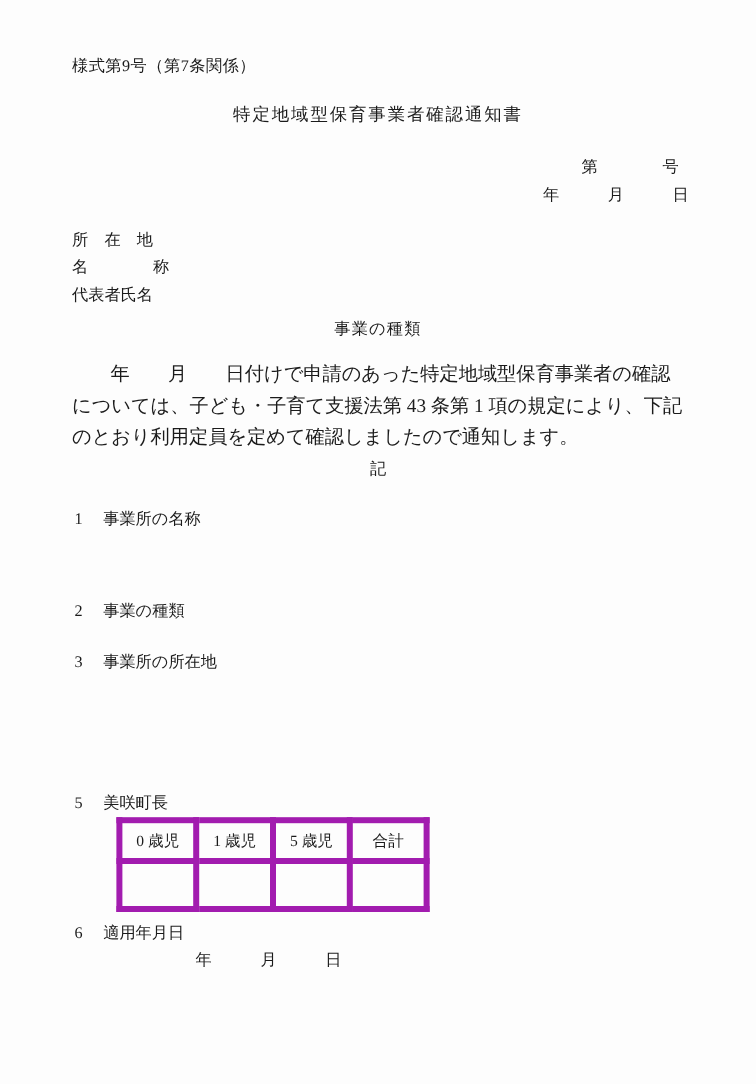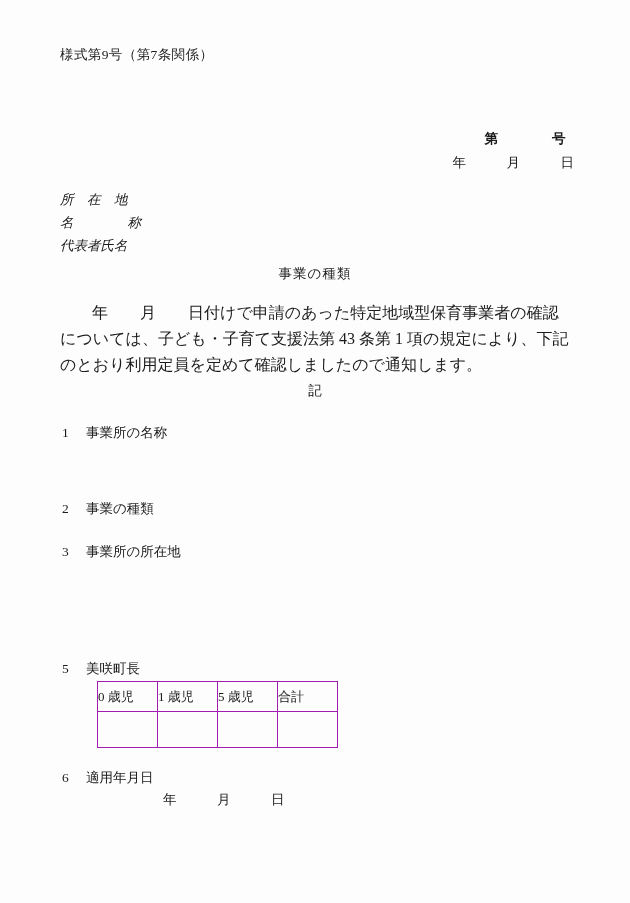--- a/index.html
+++ b/index.html
@@ -46,31 +46,31 @@
 
   
   .meta-block {
     right: 56px;
     top: 127px;
     font-size: 13.5px;
     line-height: 24px;
     text-align: left;
   }
   .meta-row { white-space: pre; }
-  .meta-row.num  { padding-left: 46px; font-weight: bold; }
+  .meta-row.num  { padding-left: 46px; }
   .meta-row.date { padding-left: 14px; }
 
   
   .addressee {
     left: 60px;
     top: 188px;
     font-size: 13.5px;
     line-height: 23px;
   }
-  .addressee div { white-space: pre; font-style: italic; }
+  .addressee div { white-space: pre; }
 
   
   .issuer {
     left: 0;
     top: 265px;
     width: 630px;
     text-align: center;
     font-size: 13.5px;
     letter-spacing: 1px;
   }
@@ -106,42 +106,44 @@
 
   
   .cap-table {
     left: 97px;
     top: 681px;
     border-collapse: collapse;
     table-layout: fixed;
   }
   .cap-table td {
     width: 59px;
-    border: 1px solid #a21caf;
+    border: 5px solid #a21caf;
     font-size: 13px;
+    text-align: center;
     padding: 0;
   }
   .cap-table tr.head td { height: 29px; }
   .cap-table tr.blank td { height: 35px; }
 
   
   .date-line {
     left: 163px;
     top: 791px;
     font-size: 13.5px;
     white-space: pre;
   }
 </style>
 </head>
 <body>
 
 <div class="page">
 
   <div class="abs form-no">様式第9号（第7条関係）</div>
 
+  <div class="abs doc-title">特定地域型保育事業者確認通知書</div>
 
   <div class="abs meta-block">
     <div class="meta-row num">第　　　　号</div>
     <div class="meta-row date">年　　　月　　　日</div>
   </div>
 
   <div class="abs addressee">
     <div>所　在　地</div>
     <div>名　　　　称</div>
     <div>代表者氏名</div>

